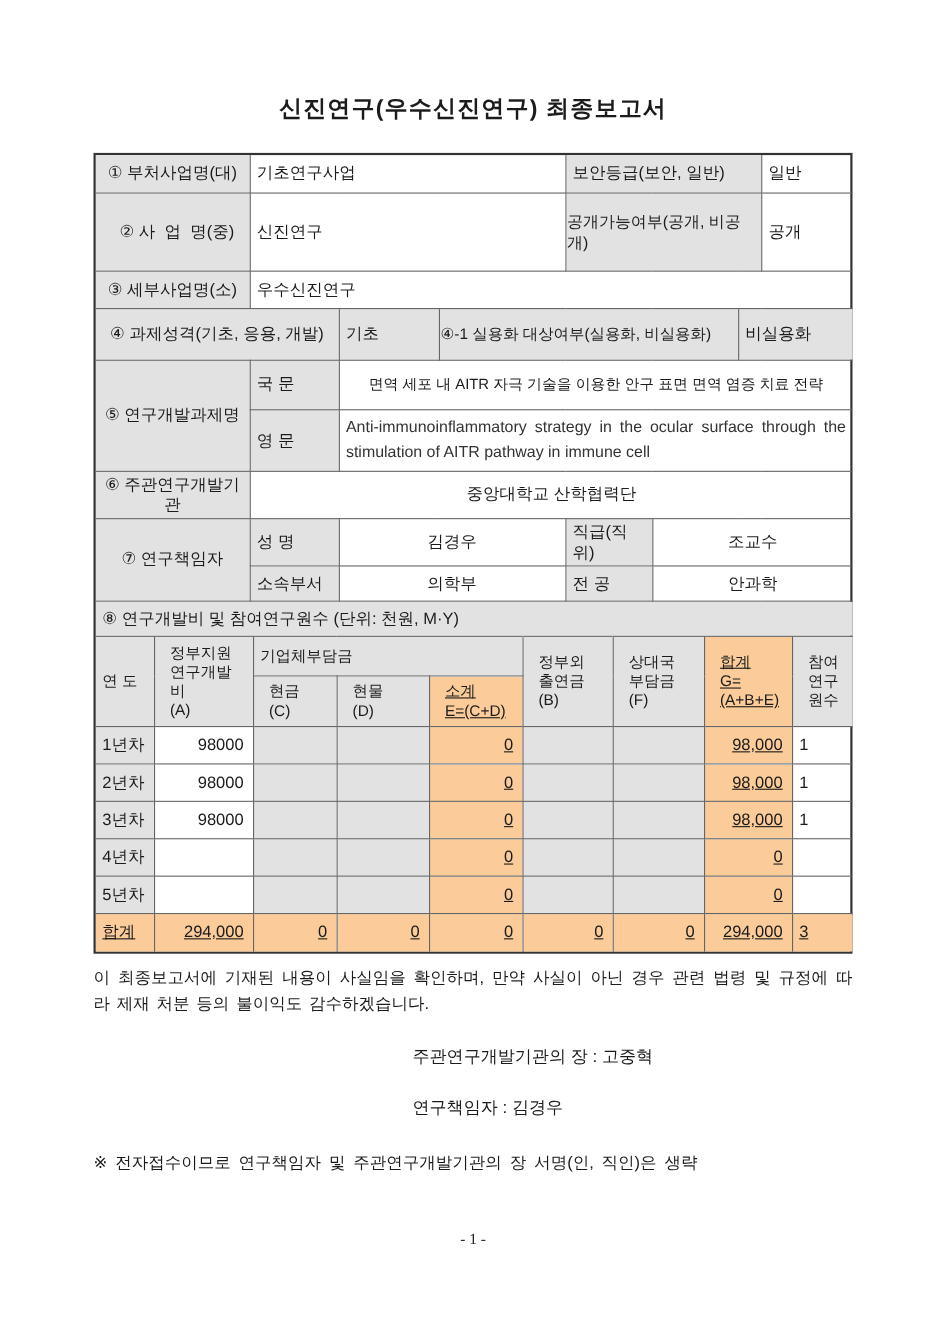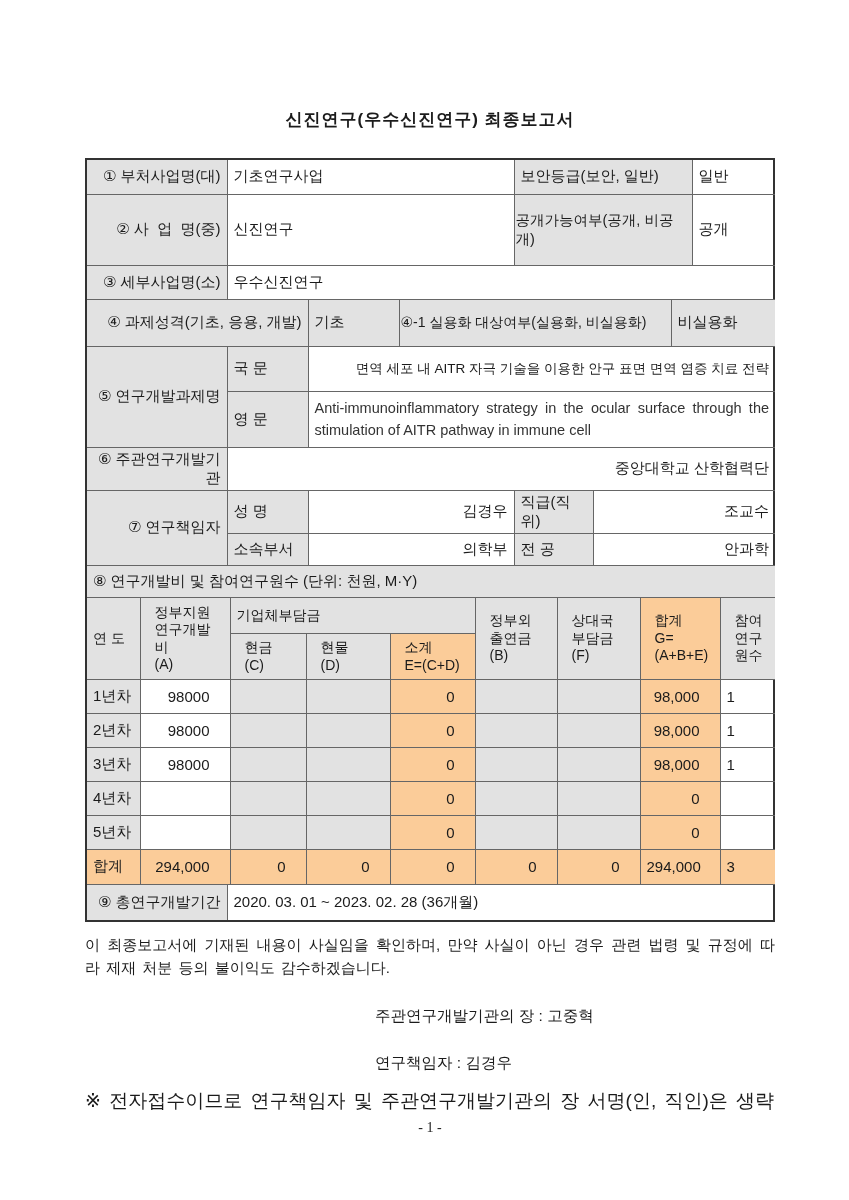--- a/index.html
+++ b/index.html
@@ -12,45 +12,45 @@
   html, body { background: #ffffff; }
   body {
     width: 849px; height: 1200px;
     font-family: "Liberation Sans", "DejaVu Sans", sans-serif;
     color: #1b1b1b;
     position: relative;
     overflow: hidden;
   }
   .page { position: absolute; left: 85px; top: 0; width: 690px; }
   .doc-title {
-    margin-top: 108px;
+    margin-top: 84px;
     text-align: center;
-    font-size: 17px;
+    font-size: 21px;
     font-weight: bold;
     letter-spacing: 1px;
   }
   .tables { margin-top: 27px; border: 2px solid var(--border-dark); }
   table { border-collapse: collapse; table-layout: fixed; width: 100%; }
   table + table { border-top: 1px solid var(--border-mid); }
   td {
     border: 1px solid var(--border-mid);
     font-size: 15px;
     padding: 2px 6px;
     vertical-align: middle;
     overflow: hidden;
   }
   tr > td:first-child { border-left: none; }
   tr > td:last-child { border-right: none; }
   table tr:first-child > td { border-top: none; }
   table tr:last-child > td { border-bottom: none; }
   .gy { background: var(--header-gray); }
-  .or { background: var(--highlight-orange); }
+  .or { background: var(--highlight-orange); text-decoration: underline; }
   .ctr { text-align: left; }
-  .lft { text-align: right; }
-  .num { text-align: right; padding-right: 20px; }
+  .lft { text-align: center; }
+  .num { text-align: right; padding-right: 8px; }
   .pw { white-space: pre-wrap; padding-left: 14px; }
   .h33 { height: 34px; }
   .h45 { height: 45px; }
   .h56 { height: 56px; margin-left: 44px; }
   .h32 { height: 32px; }
   .h36 { height: 36px; }
   .h46 { height: 46px; }
   .h34 { height: 34px; }
   .small-hdr { font-size: 14px; line-height: 1.25; }
   .kr-title { font-size: 13.5px; white-space: nowrap; letter-spacing: 0; }
@@ -68,21 +68,21 @@
     font-size: 16px;
   }
   .sig-line { margin-top: 26px; padding-left: 290px; font-size: 15.5px; }
   .minister-line {
     margin-top: 22px;
     border-bottom: 2px solid var(--border-dark);
     padding-bottom: 6px;
   }
   .minister-name { font-size: 19px; font-weight: 500; letter-spacing: 0.5px; }
   .honorific { font-size: 14px; margin-left: 6px; }
-  .note { margin-top: 14px; font-size: 19px; word-spacing: 3px; }
+  .note { margin-top: 30px; font-size: 15px; word-spacing: 3px; }
   .page-number {
     position: absolute;
     left: 0; top: 1120px; width: 690px;
     text-align: center;
     font-size: 14px;
     color: #222;
     font-family: "Liberation Serif", "DejaVu Serif", serif;
   }
 </style>
 </head>
@@ -261,32 +261,20 @@
         <td class="or num">0</td>
         <td class="or num">0</td>
         <td class="or num">0</td>
         <td class="or num">0</td>
         <td class="or num">294,000</td>
         <td class="or ctr">3</td>
       </tr>
     </tbody>
       </table>
 
-    <table>
-      <colgroup>
-          <col style="width:140px">
-          <col style="width:548px">
-        </colgroup>
-      <tbody>
-          <tr class="h36">
-        <td class="gy lft">⑨ 총연구개발기간</td>
-        <td class="ctr">2020. 03. 01 ~ 2023. 02. 28 (36개월)</td>
-      </tr>
-    </tbody>
-      </table>
 
   </div>
 
   <p class="declaration">이 최종보고서에 기재된 내용이 사실임을 확인하며, 만약 사실이 아닌 경우 관련 법령 및 규정에 따라 제재 처분 등의 불이익도 감수하겠습니다.</p>
 
 
   <div class="sig-line">주관연구개발기관의 장 : 고중혁</div>
   <div class="sig-line">연구책임자 : 김경우</div>
 
 

